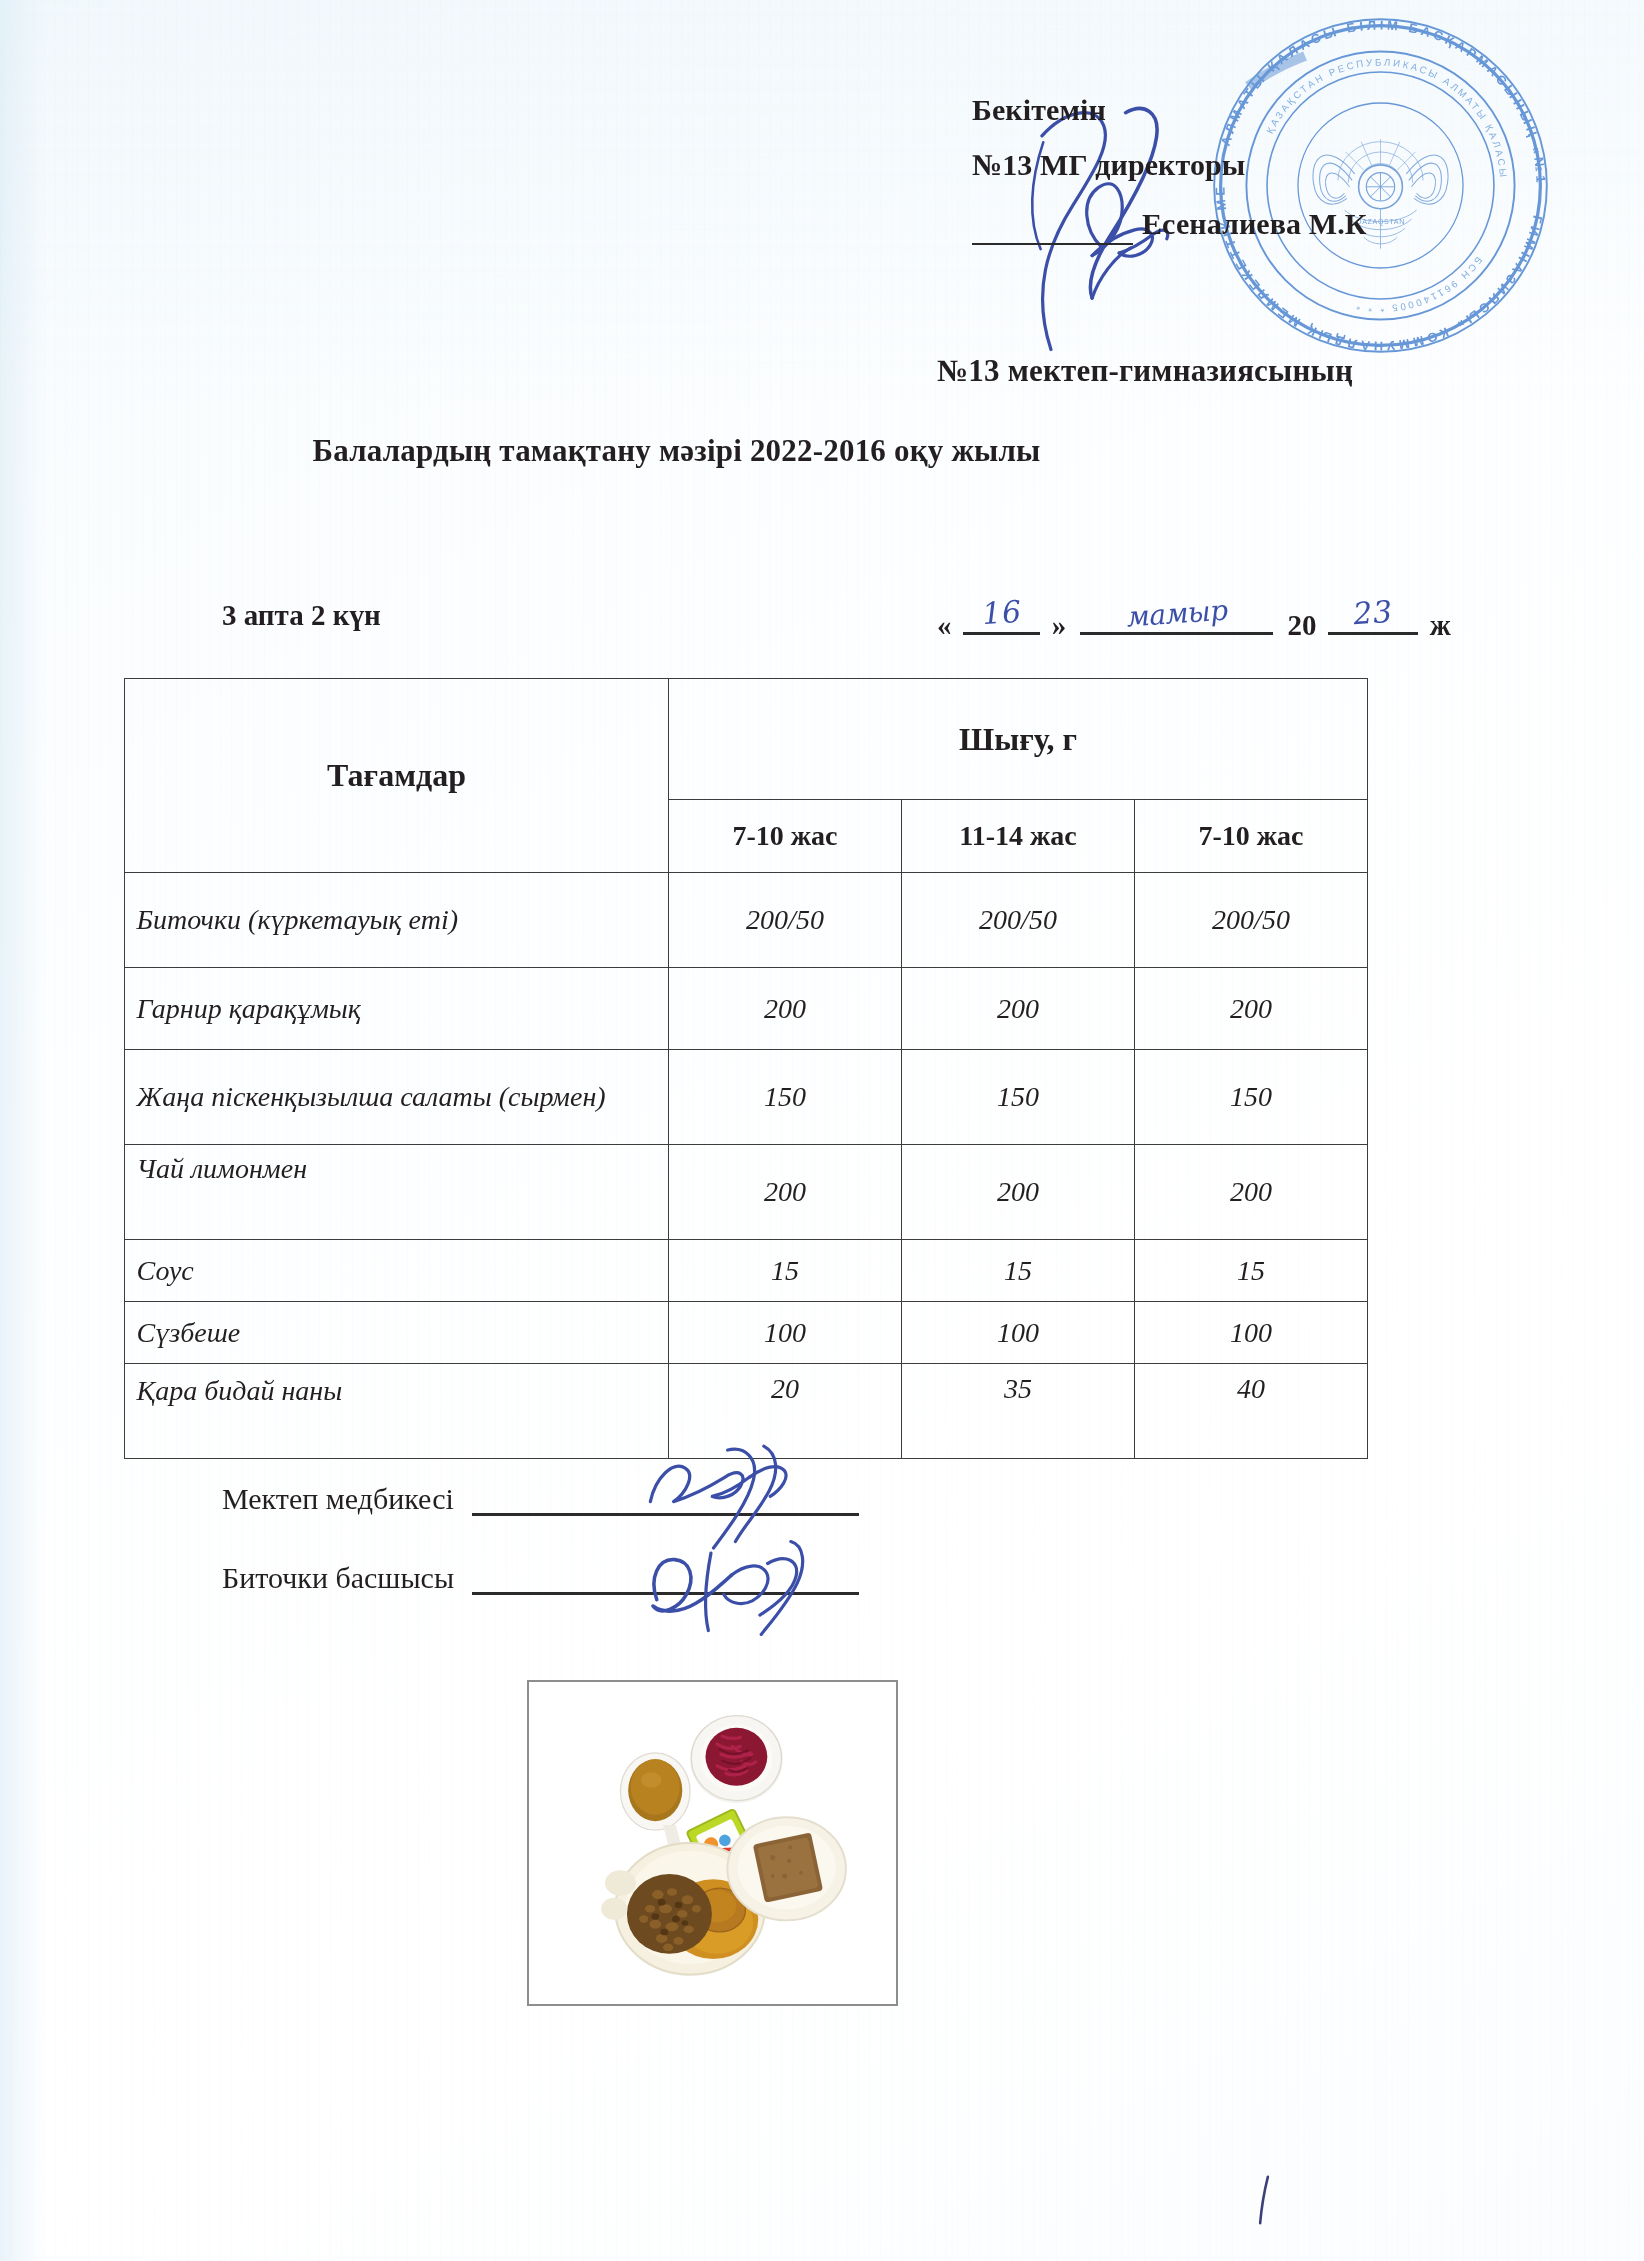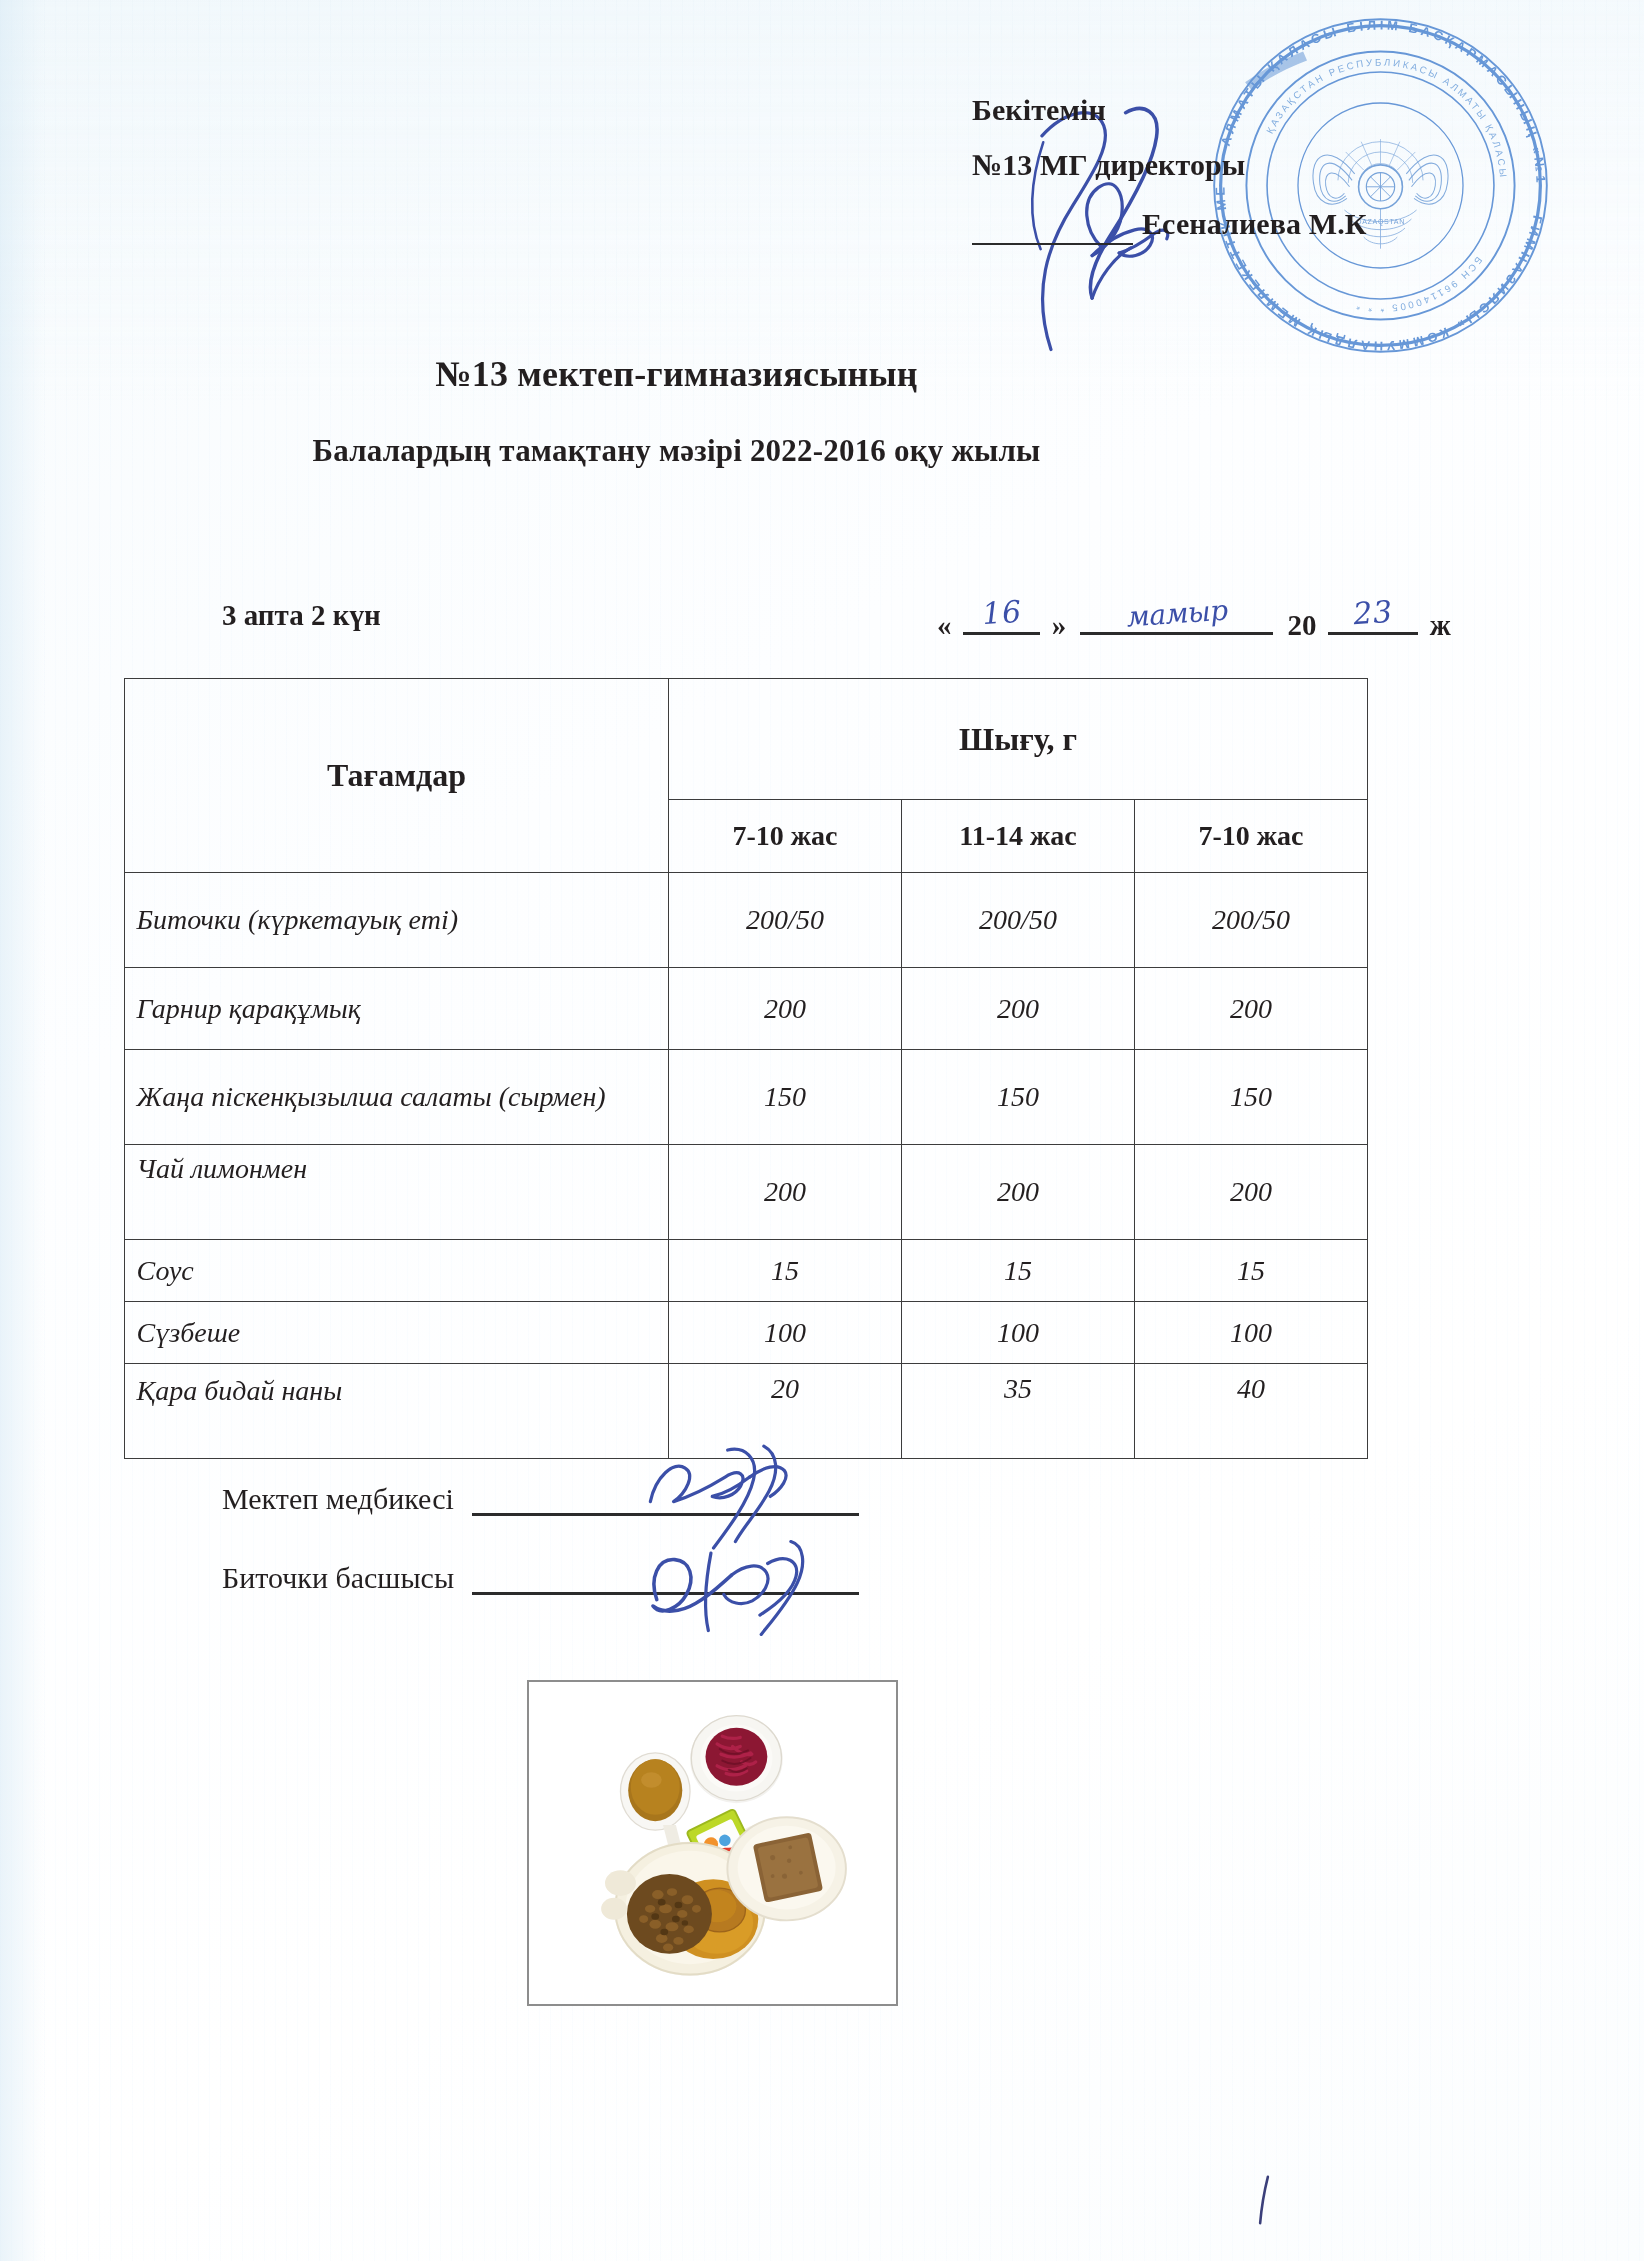--- a/index.html
+++ b/index.html
@@ -80,23 +80,23 @@
     height: 258px;
     pointer-events: none;
   }
 
   
   .title1 {
     position: absolute;
     top: 353px;
     left: 0;
     width: 1353px;
-    text-align: center;
-    font-weight: bold;
-    font-size: 36px;
+    text-align: right;
+    font-weight: bold;
+    font-size: 31px;
     letter-spacing: 0.2px;
   }
   .title2 {
     position: absolute;
     top: 433px;
     left: 0;
     width: 1353px;
     text-align: center;
     font-weight: bold;
     font-size: 31px;

